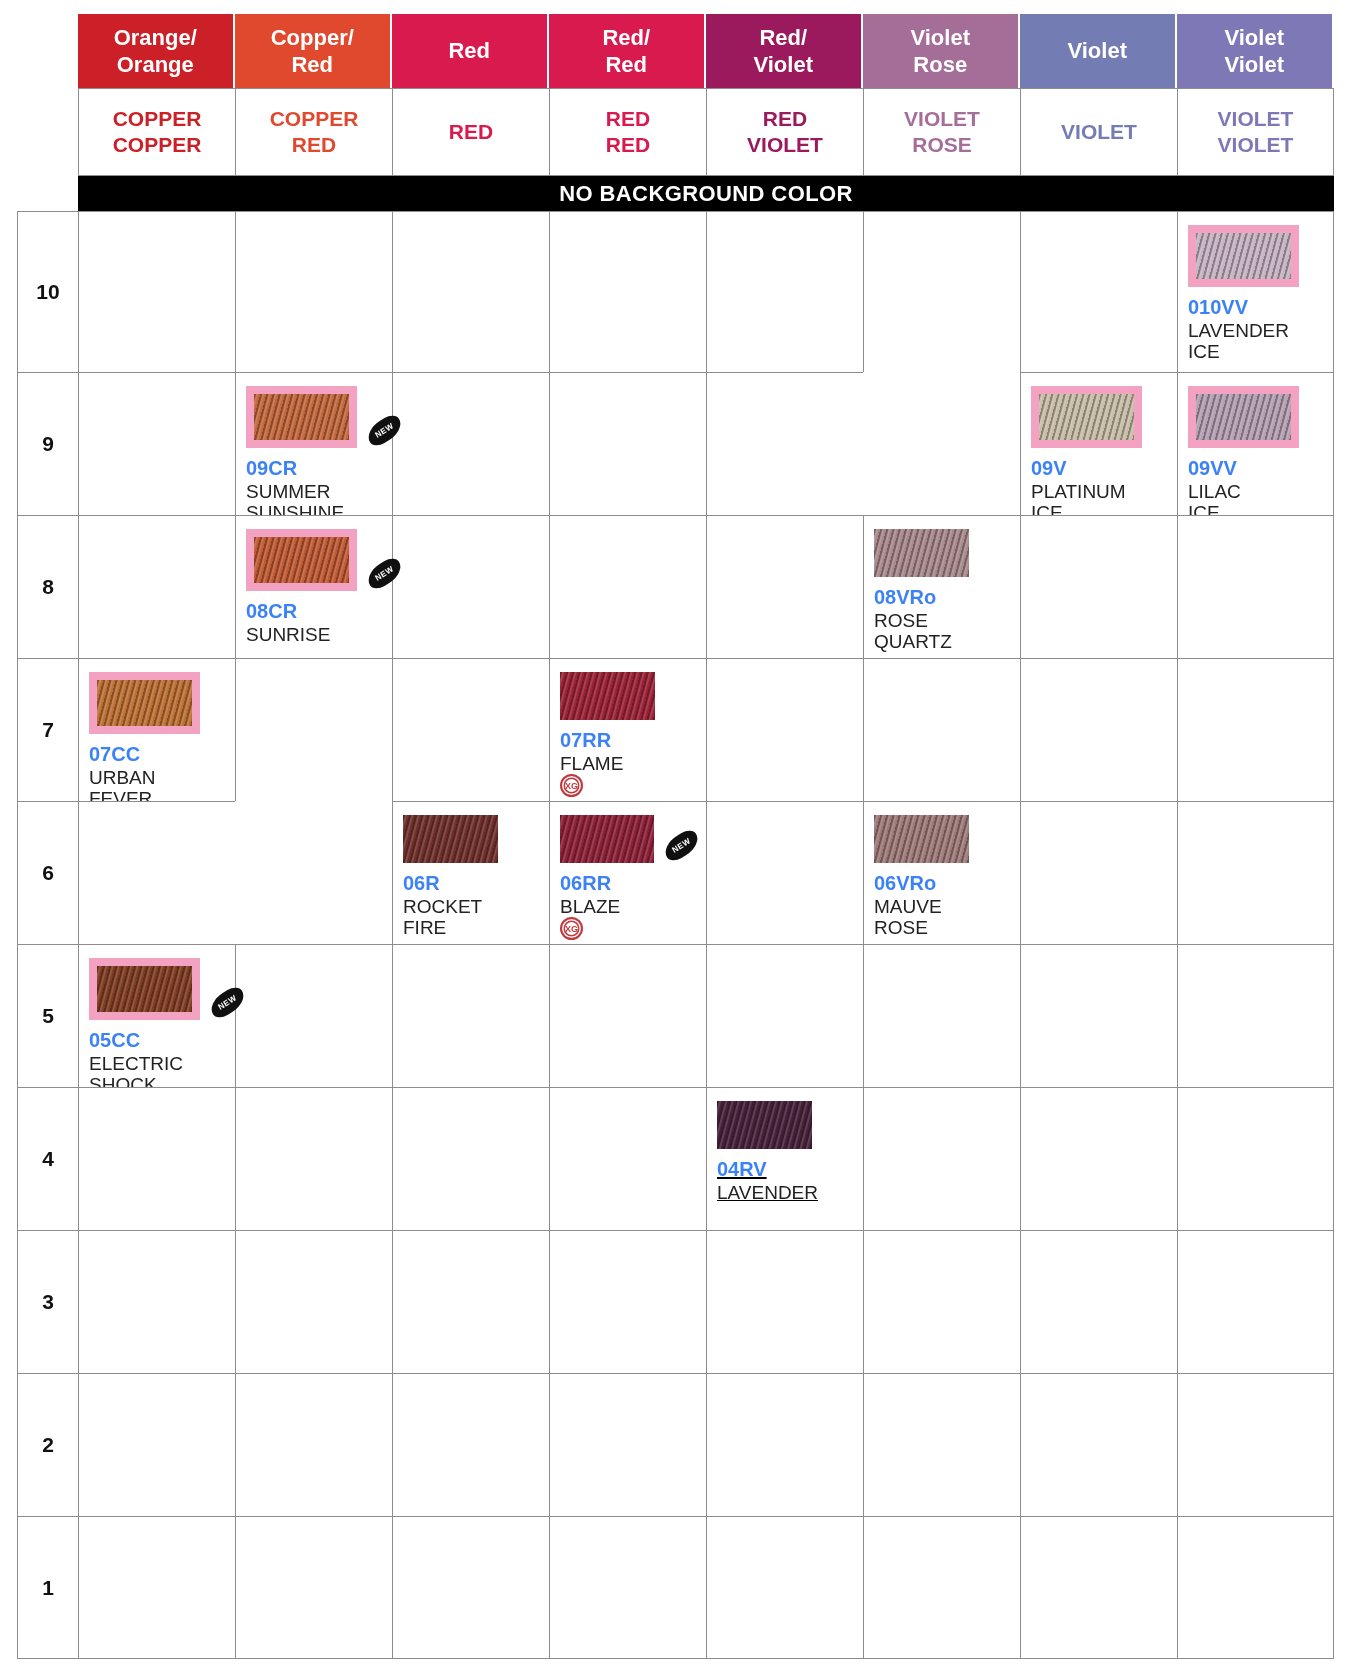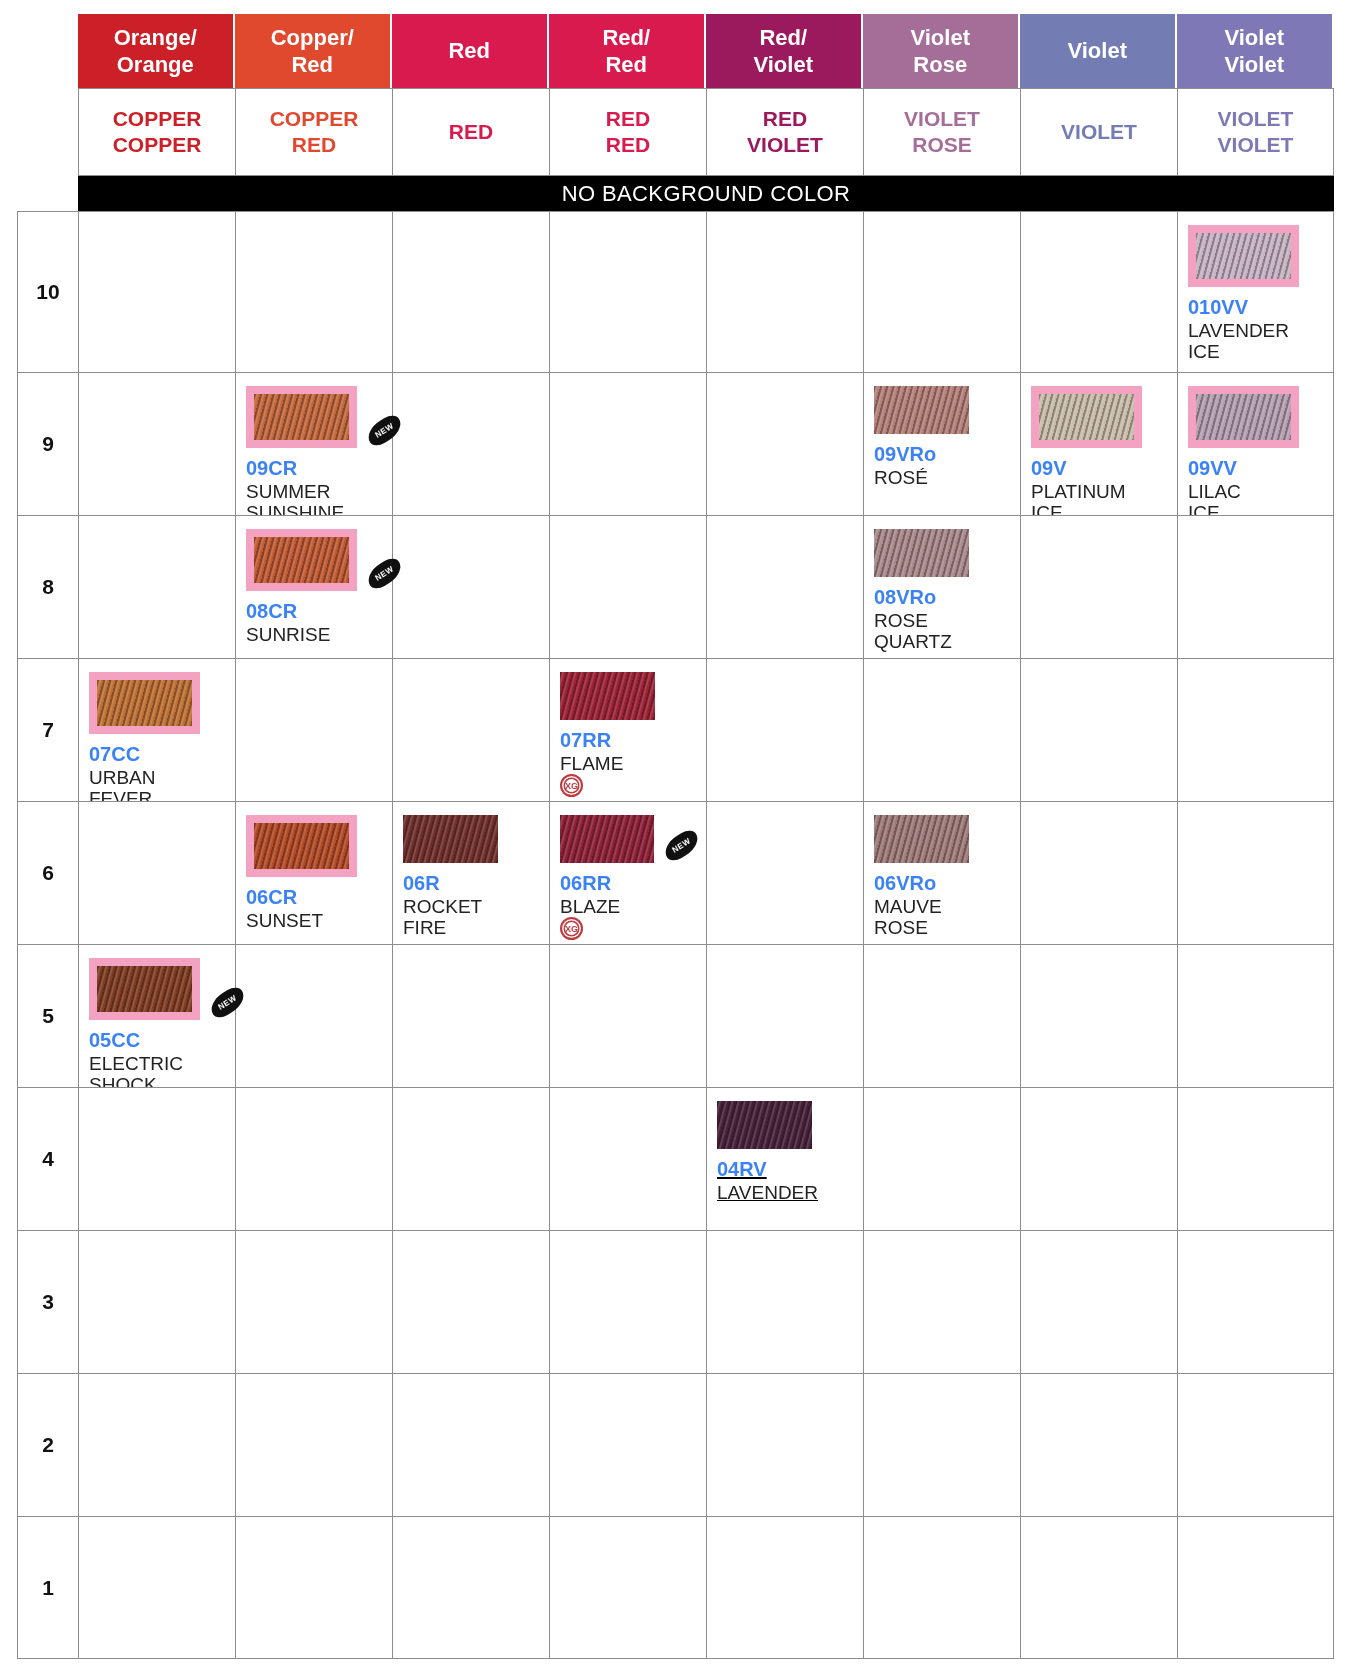--- a/index.html
+++ b/index.html
@@ -24,21 +24,21 @@
   .scell {
     border-left:1.5px solid var(--grid);
     border-top:1.5px solid var(--grid);
     border-bottom:1.5px solid var(--grid);
     background:#ffffff;
     display:flex; flex-direction:column; align-items:center; justify-content:center;
     font-weight:bold; font-size:21px; line-height:1.25; text-align:center;
   }
   .banner {
     display:flex; align-items:center; justify-content:center;
-    font-weight:normal; font-size:22px; letter-spacing:.4px;
+    font-weight:bold; font-size:22px; letter-spacing:.4px;
   }
   .ncell {
     border-left:1.5px solid var(--grid);
     border-top:1.5px solid var(--grid);
     display:flex; align-items:center; justify-content:center;
     font-weight:bold; font-size:21px; color:#111111; background:#ffffff;
   }
   .cell {
     border-left:1.5px solid var(--grid);
     border-top:1.5px solid var(--grid);
@@ -171,27 +171,20 @@
           <div class="newtxt">NEW</div>
         </div>
       </div>
       <div class="code">09CR</div>
       <div class="name">SUMMER</div>
       <div class="name">SUNSHINE</div>
     </div>
     <div class="cell" style="grid-area: 5 / 4;"></div>
     <div class="cell" style="grid-area: 5 / 5;"></div>
     <div class="cell" style="grid-area: 5 / 6;"></div>
-    <div class="cell" style="grid-area: 5 / 7;">
-      <div class="swrow">
-        <div class="fill noframe" style="background-color: rgb(178, 129, 121);"></div>
-      </div>
-      <div class="code">09VRo</div>
-      <div class="name">ROSÉ</div>
-    </div>
     <div class="cell" style="grid-area: 5 / 8;">
       <div class="swrow">
         <div class="frame" style="background: rgb(244, 162, 193);">
           <div class="fill" style="background-color: rgb(198, 190, 169);"></div>
         </div>
       </div>
       <div class="code">09V</div>
       <div class="name">PLATINUM</div>
       <div class="name">ICE</div>
     </div>
@@ -254,29 +247,20 @@
       <div class="xgbadge" style="border: 2px solid rgb(192, 57, 63); box-shadow: rgb(255, 255, 255) 0px 0px 0px 1.5px inset, rgb(192, 57, 63) 0px 0px 0px 3px inset;">
         <div class="xgtxt" style="color: rgb(192, 57, 63);">XG</div>
       </div>
     </div>
     <div class="cell" style="grid-area: 7 / 6;"></div>
     <div class="cell" style="grid-area: 7 / 7;"></div>
     <div class="cell" style="grid-area: 7 / 8;"></div>
     <div class="cell br" style="grid-area: 7 / 9;"></div>
     <div class="ncell" style="grid-area: 8 / 1;">6</div>
     <div class="cell" style="grid-area: 8 / 2;"></div>
-    <div class="cell" style="grid-area: 8 / 3;">
-      <div class="swrow">
-        <div class="frame" style="background: rgb(244, 162, 193);">
-          <div class="fill" style="background-color: rgb(179, 74, 38);"></div>
-        </div>
-      </div>
-      <div class="code">06CR</div>
-      <div class="name">SUNSET</div>
-    </div>
     <div class="cell" style="grid-area: 8 / 4;">
       <div class="swrow">
         <div class="fill noframe" style="background-color: rgb(110, 47, 43);"></div>
       </div>
       <div class="code">06R</div>
       <div class="name">ROCKET</div>
       <div class="name">FIRE</div>
     </div>
     <div class="cell" style="grid-area: 8 / 5;">
       <div class="swrow">

